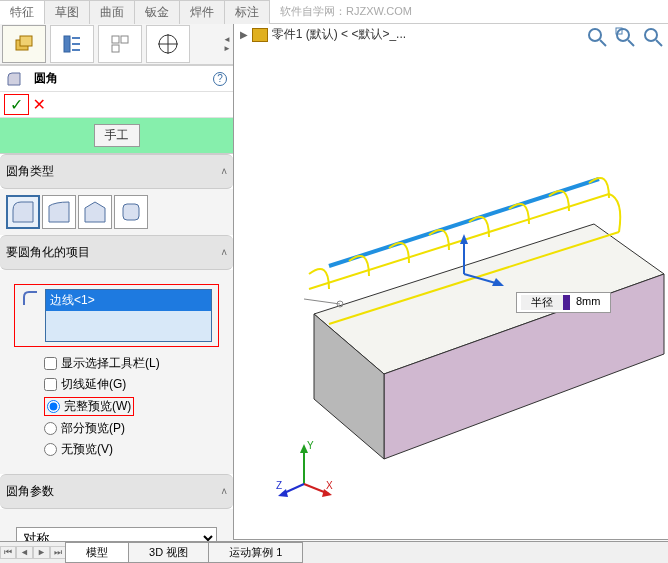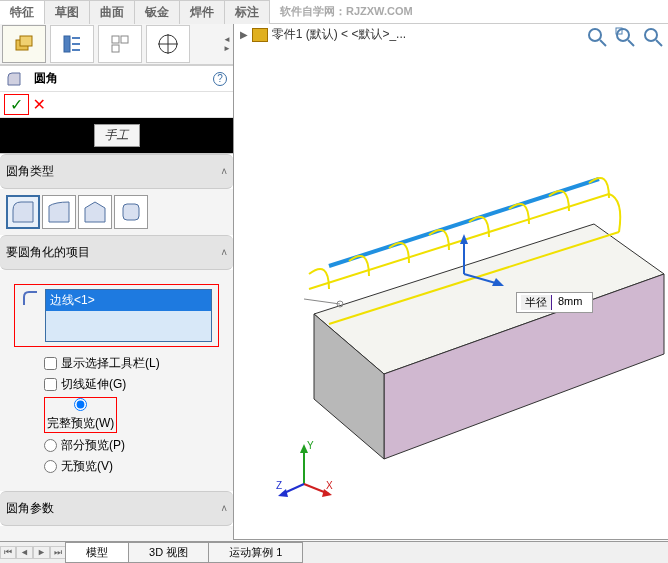--- a/index.html
+++ b/index.html
@@ -1,67 +1,67 @@
 <!DOCTYPE html>
 <html><head>
 <meta charset="utf-8">
 <style>
 * { box-sizing: border-box; margin: 0; padding: 0; }
 body { font-family: "Microsoft YaHei", sans-serif; font-size: 12px; background: #fff; width: 668px; height: 563px; overflow: hidden; position: relative; }
-.tabs-top { display: flex; background: #fff; border-bottom: 1px solid #ccc; height: 24px; align-items: center; font-weight: bold; }
+.tabs-top { display: flex; background: #fff; border-bottom: 1px solid #ccc; height: 24px; align-items: center; }
 .tab-top { padding: 3px 10px; border: 1px solid #ccc; border-bottom: none; background: #f0f0f0; color: #666; margin-left: -1px; }
 .tab-top.active { background: #fff; }
 .watermark { margin-left: 10px; color: #aaa; font-size: 11px; }
 .main-area { display: flex; height: 515px; }
 .left-panel { width: 234px; background: #fff; border-right: 1px solid #999; display: flex; flex-direction: column; position: relative; }
 .cmd-tabs { display: flex; background: #f4f4f4; border-bottom: 2px solid #d0d0d0; height: 42px; align-items: center; position: relative; }
 .cmd-tab { width: 44px; height: 38px; border: 1px solid #ccc; display: flex; justify-content: center; align-items: center; background: #fff; margin: 2px; }
 .cmd-tab.active { background: #fafaf0; border-color: #aaa; }
 .expand-arrows { position: absolute; right: 2px; display: flex; flex-direction: column; font-size: 8px; color: #666; }
 .feature-header { display: flex; align-items: center; padding: 4px 6px; background: #fff; border-bottom: 1px solid #e0e0e0; }
 .feature-header .qmark { margin-left: auto; color: #3a6ea5; border: 1px solid #3a6ea5; border-radius: 50%; width: 14px; height: 14px; text-align: center; line-height: 12px; font-size: 10px; }
 .confirm-row { display: flex; align-items: center; padding: 2px 4px; border-bottom: 1px solid #e0e0e0; }
 .red-box { border: 1px solid red; padding: 0 2px; display: inline-flex; }
 .check { color: green; font-size: 16px; padding: 0 3px; }
 .xmark { color: red; font-size: 16px; padding: 0 3px; }
-.mode-row { display: flex; justify-content: center; gap: 4px; padding: 6px; background: #000000; border-bottom: 1px solid #ccc; font-style: italic; }
+.mode-row { display: flex; justify-content: center; gap: 4px; padding: 6px; background: #86efac; border-bottom: 1px solid #ccc; }
 .mode-btn { border: 1px solid #999; padding: 2px 10px; background: #f4f4f4; color: #333; }
 .mode-btn.off { color: #888; background: #e4e4e4; }
 .section-hdr { background: #e4e4e4; padding: 8px 6px; font-weight: normal; border-top: 1px solid #ccc; border-bottom: 1px solid #ccc; display: flex; align-items: center; border-radius: 6px; }
 .section-hdr .caret { margin-left: auto; font-size: 10px; color: #666; }
 .type-row { display: flex; gap: 2px; padding: 6px; background: #f4f4f4; }
 .type-btn { width: 34px; height: 34px; border: 1px solid #999; background: #fff; display: flex; justify-content: center; align-items: center; }
 .type-btn.sel { border: 2px solid #3a6ea5; background: #e8f0fa; }
 .section-body { background: #f4f4f4; padding: 14px; }
 .red-box2 { border: 1px solid red; padding: 4px 6px; margin-bottom: 6px; }
 .edge-list { border: 1px solid #3a6ea5; }
 .edge-item { background: #1e7ae0; color: #fff; padding: 2px 4px; }
 .edge-empty { background: #d8e8f8; height: 30px; }
 .chk-row { display: flex; align-items: center; gap: 4px; padding: 2px 0; margin-left: 30px; }
 .chk-row input { margin: 0; }
 .radio-row { display: flex; align-items: center; gap: 4px; padding: 2px 0; margin-left: 30px; }
-.red-box3 { border: 1px solid red; padding: 0 2px; display: inline-flex; align-items: center; gap: 4px; flex-direction: column; }
+.red-box3 { border: 1px solid red; padding: 0 2px; display: inline-flex; align-items: center; gap: 4px; }
 .sym-row { display: flex; gap: 4px; align-items: center; padding: 4px 2px; }
 .sym-select { flex: 1; background: #fff; border: 1px solid #999; padding: 2px; }
 .bottom-tabs { position: absolute; bottom: 0; left: 0; right: 0; display: flex; background: #f0f0f0; border-top: 1px solid #999; height: 22px; align-items: center; }
 .bot-nav { display: flex; gap: 0; }
 .bot-nav span { padding: 0 3px; font-size: 9px; color: #666; border: 1px solid #ccc; }
 .bot-tab { border: 1px solid #999; padding: 2px 20px; background: #f4f4f4; font-size: 11px; margin-left: -1px; }
 .bot-tab.active { background: #fff; }
 .right-panel { flex: 1; position: relative; background: #fff; }
 .part-head { position: absolute; top: 2px; left: 6px; display: flex; align-items: center; gap: 4px; color: #333; }
 .part-icon { width: 16px; height: 14px; background: #e0b020; border: 1px solid #a07000; }
 .tri-expand { font-size: 10px; color: #666; }
 .view-icons { position: absolute; top: 2px; right: 4px; display: flex; gap: 6px; }
 .view-icons svg { width: 22px; height: 22px; }
 .triad { position: absolute; bottom: 40px; left: 40px; }
 .status-bar { height: 20px; border-top: 1px solid #999; padding: 2px 6px; background: #f8f8f8; display: flex; align-items: center; }
 .svg-3d { position: absolute; top: 100px; left: 20px; }
 .callout { position: absolute; top: 268px; left: 282px; background: #fff; border: 1px solid #999; padding: 2px 4px; font-size: 11px; display: flex; }
-.callout .lbl { background: #f0f0f0; padding: 0 4px; border-right: 1px solid #4c1d95; }
+.callout .lbl { background: #f0f0f0; padding: 0 10px; border-right: 7px solid #4c1d95; }
 .callout .val { padding: 0 6px; }
 </style>
 </head>
 <body>
 
 <div class="tabs-top">
   <div class="tab-top active">特征</div>
   <div class="tab-top">草图</div>
   <div class="tab-top">曲面</div>
   <div class="tab-top">钣金</div>

